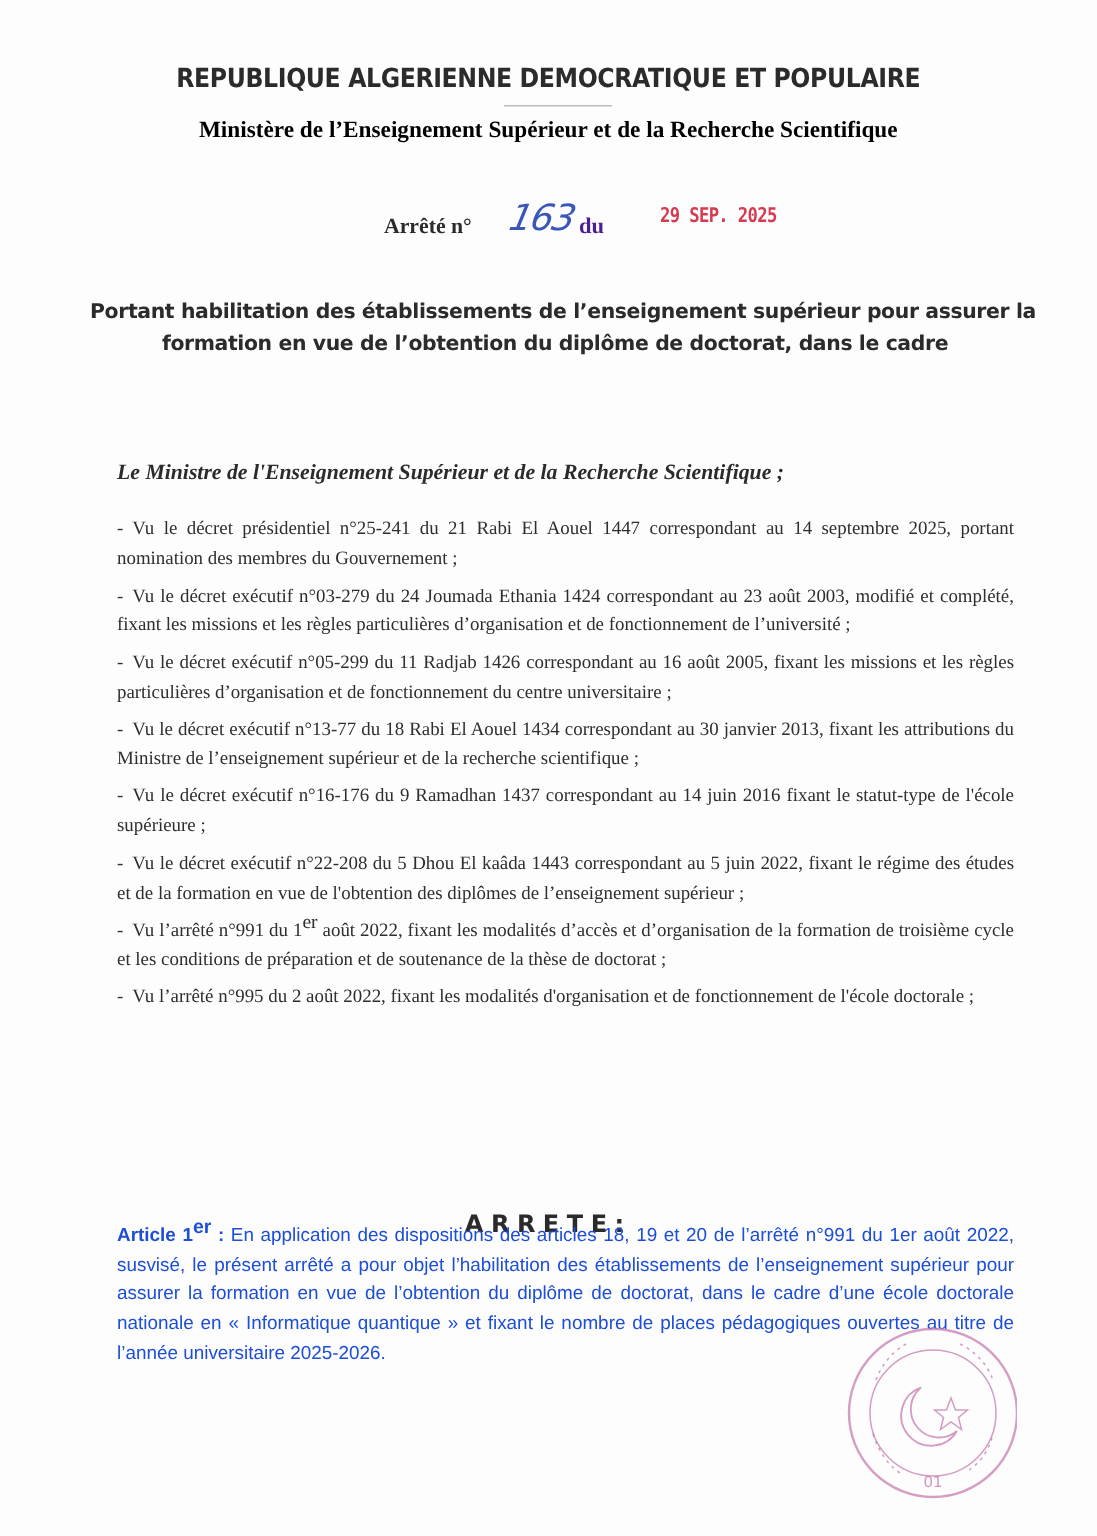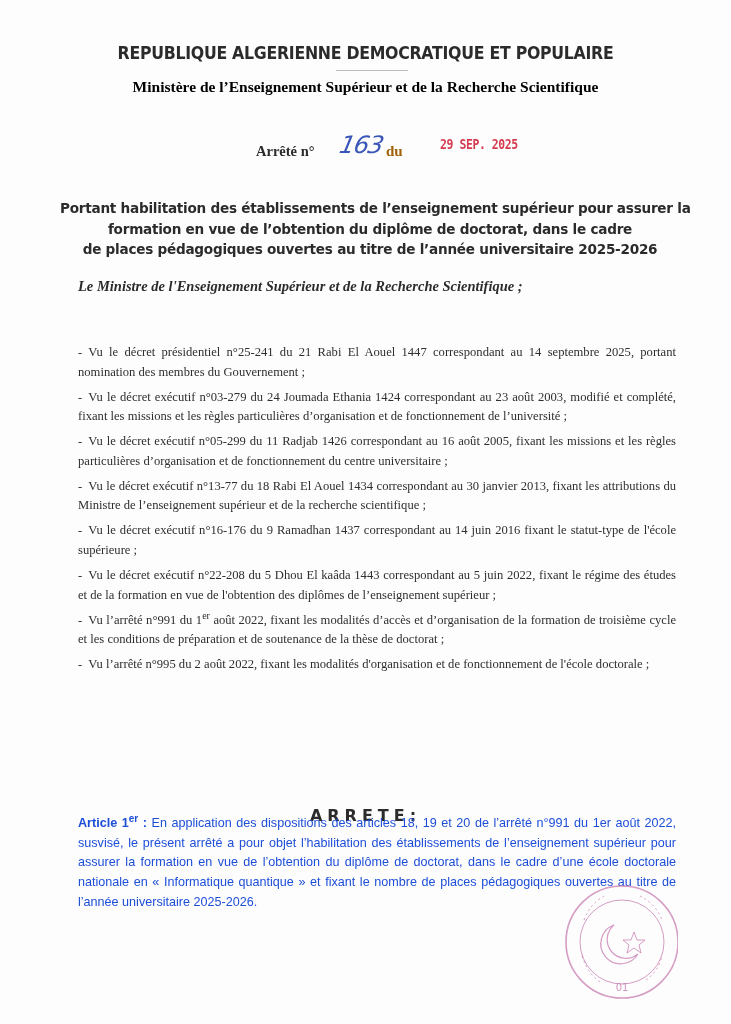--- a/index.html
+++ b/index.html
@@ -69,21 +69,21 @@
     color: #3a56b8;
     letter-spacing: -1px;
     transform: skewX(-12deg);
   }
   .arrete-du {
     position: absolute;
     left: 386px; top: 10px;
     font-family: "Liberation Serif", serif;
     font-weight: bold;
     font-size: 15px;
-    color: #a16207;
+    color: #4c1d95;
   }
   .arrete-date {
     position: absolute;
     left: 440px; top: 3px;
     font-family: "DejaVu Sans Mono", monospace;
     font-weight: bold;
     font-size: 13.5px;
     color: #d53a4f;
     letter-spacing: -0.5px;
     transform: scaleX(0.85);
@@ -97,21 +97,21 @@
     font-weight: bold;
     font-size: 13.6px;
     line-height: 20.5px;
     color: #2b2b2b;
     letter-spacing: -0.25px;
     margin-top: 34px;
   }
   .subject div { white-space: nowrap; }
   .minister {
     position: absolute;
-    top: 278px; left: 78px;
+    top: 307px; left: 78px;
     font-family: "Liberation Serif", serif;
     font-weight: bold;
     font-style: italic;
     font-size: 14.5px;
     color: #2b2b2b;
   }
   .visas {
     position: absolute;
     top: 343px; left: 78px; width: 598px;
     font-family: Liberation Serif, serif;
@@ -140,21 +140,21 @@
     position: absolute;
     top: 814px; left: 78px; width: 598px;
     font-family: Liberation Sans, sans-serif;
     font-size: 12.6px;
     line-height: 19.7px;
     color: #1d4ed8;
     text-align: justify;
     text-align-last: left;
   }
   .article-label { font-weight: bold; }
-  sup { font-size: 10px; line-height: 0; }
+  sup { font-size: 13px; line-height: 0; }
   .stamp {
     position: absolute;
     left: 560px; top: 880px;
     width: 118px; height: 130px;
     pointer-events: none;
   }
 </style>
 </head>
 <body>
 
@@ -167,21 +167,20 @@
   <div class="arrete-line">
     <span class="arrete-label">Arrêté n°</span>
     <span class="arrete-number">163</span>
     <span class="arrete-du">du</span>
     <span class="arrete-date">29 SEP. 2025</span>
   </div>
 
   <div class="subject">
     <div>Portant habilitation des établissements de l’enseignement supérieur pour assurer la</div>
     <div>formation en vue de l’obtention du diplôme de doctorat, dans le cadre</div>
-    <div>de places pédagogiques ouvertes au titre de l’année universitaire 2025-2026</div>
   </div>
 
   <div class="minister">Le Ministre de l'Enseignement Supérieur et de la Recherche Scientifique ;</div>
 
   <div class="visas">
     <p class="visa"><span class="dash">-</span><span>Vu le décret présidentiel n°25-241 du 21 Rabi El Aouel 1447 correspondant au 14 septembre 2025, portant nomination des membres du Gouvernement ;</span></p>
     <p class="visa"><span class="dash">-</span><span>Vu le décret exécutif n°03-279 du 24 Joumada Ethania 1424 correspondant au 23 août 2003, modifié et complété, fixant les missions et les règles particulières d’organisation et de fonctionnement de l’université ;</span></p>
     <p class="visa"><span class="dash">-</span><span>Vu le décret exécutif n°05-299 du 11 Radjab 1426 correspondant au 16 août 2005, fixant les missions et les règles particulières d’organisation et de fonctionnement du centre universitaire ;</span></p>
     <p class="visa"><span class="dash">-</span><span>Vu le décret exécutif n°13-77 du 18 Rabi El Aouel 1434 correspondant au 30 janvier 2013, fixant les attributions du Ministre de l’enseignement supérieur et de la recherche scientifique ;</span></p>
     <p class="visa"><span class="dash">-</span><span>Vu le décret exécutif n°16-176 du 9 Ramadhan 1437 correspondant au 14 juin 2016 fixant le statut-type de l'école supérieure ;</span></p>

